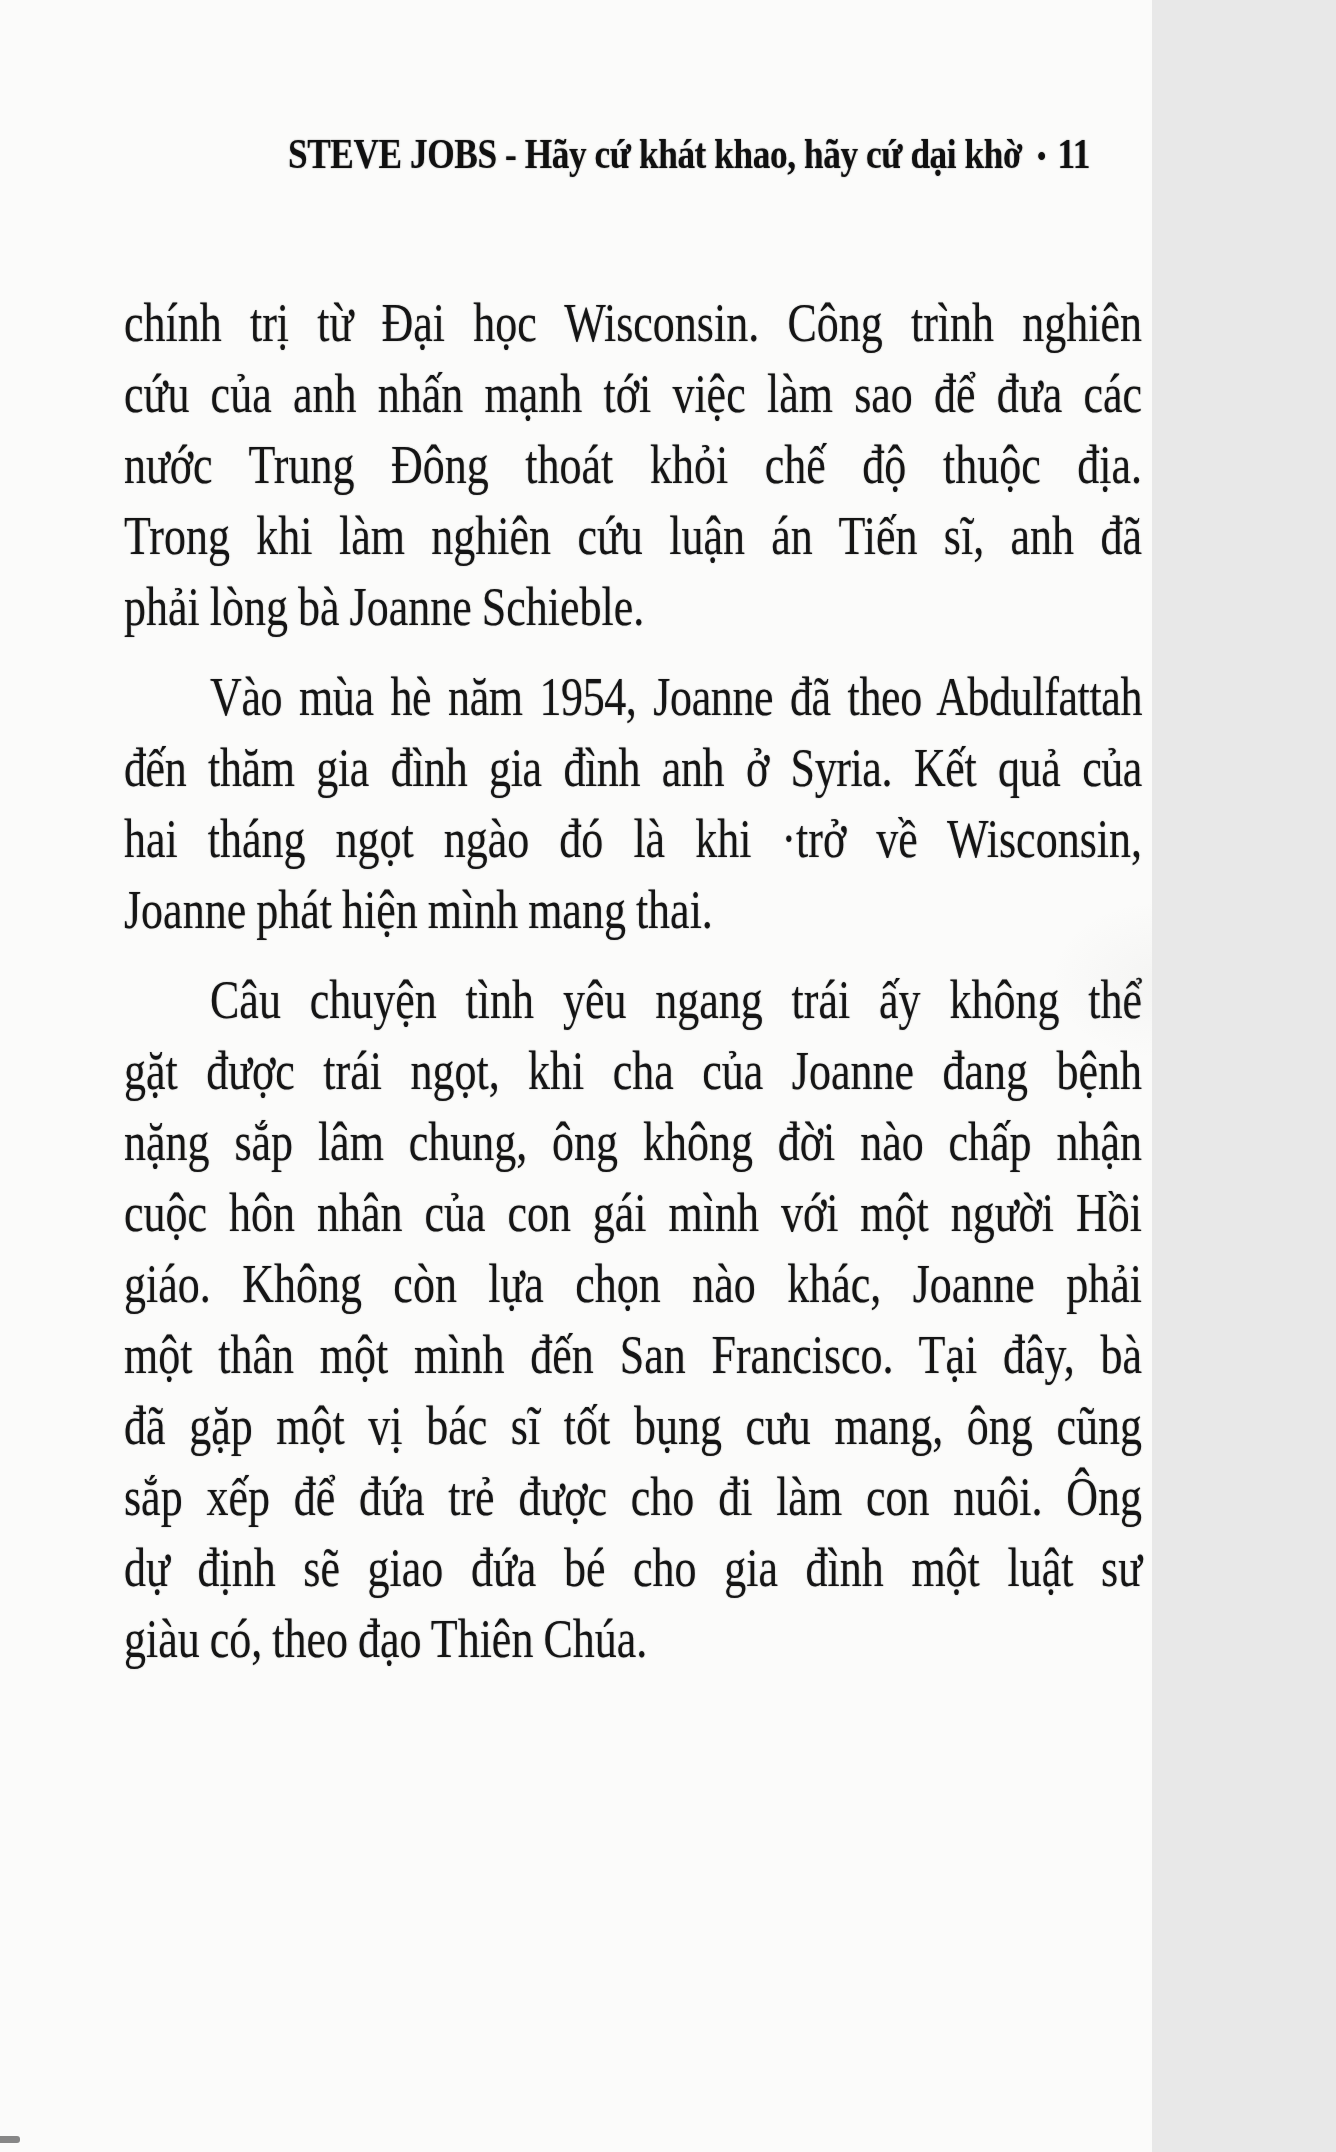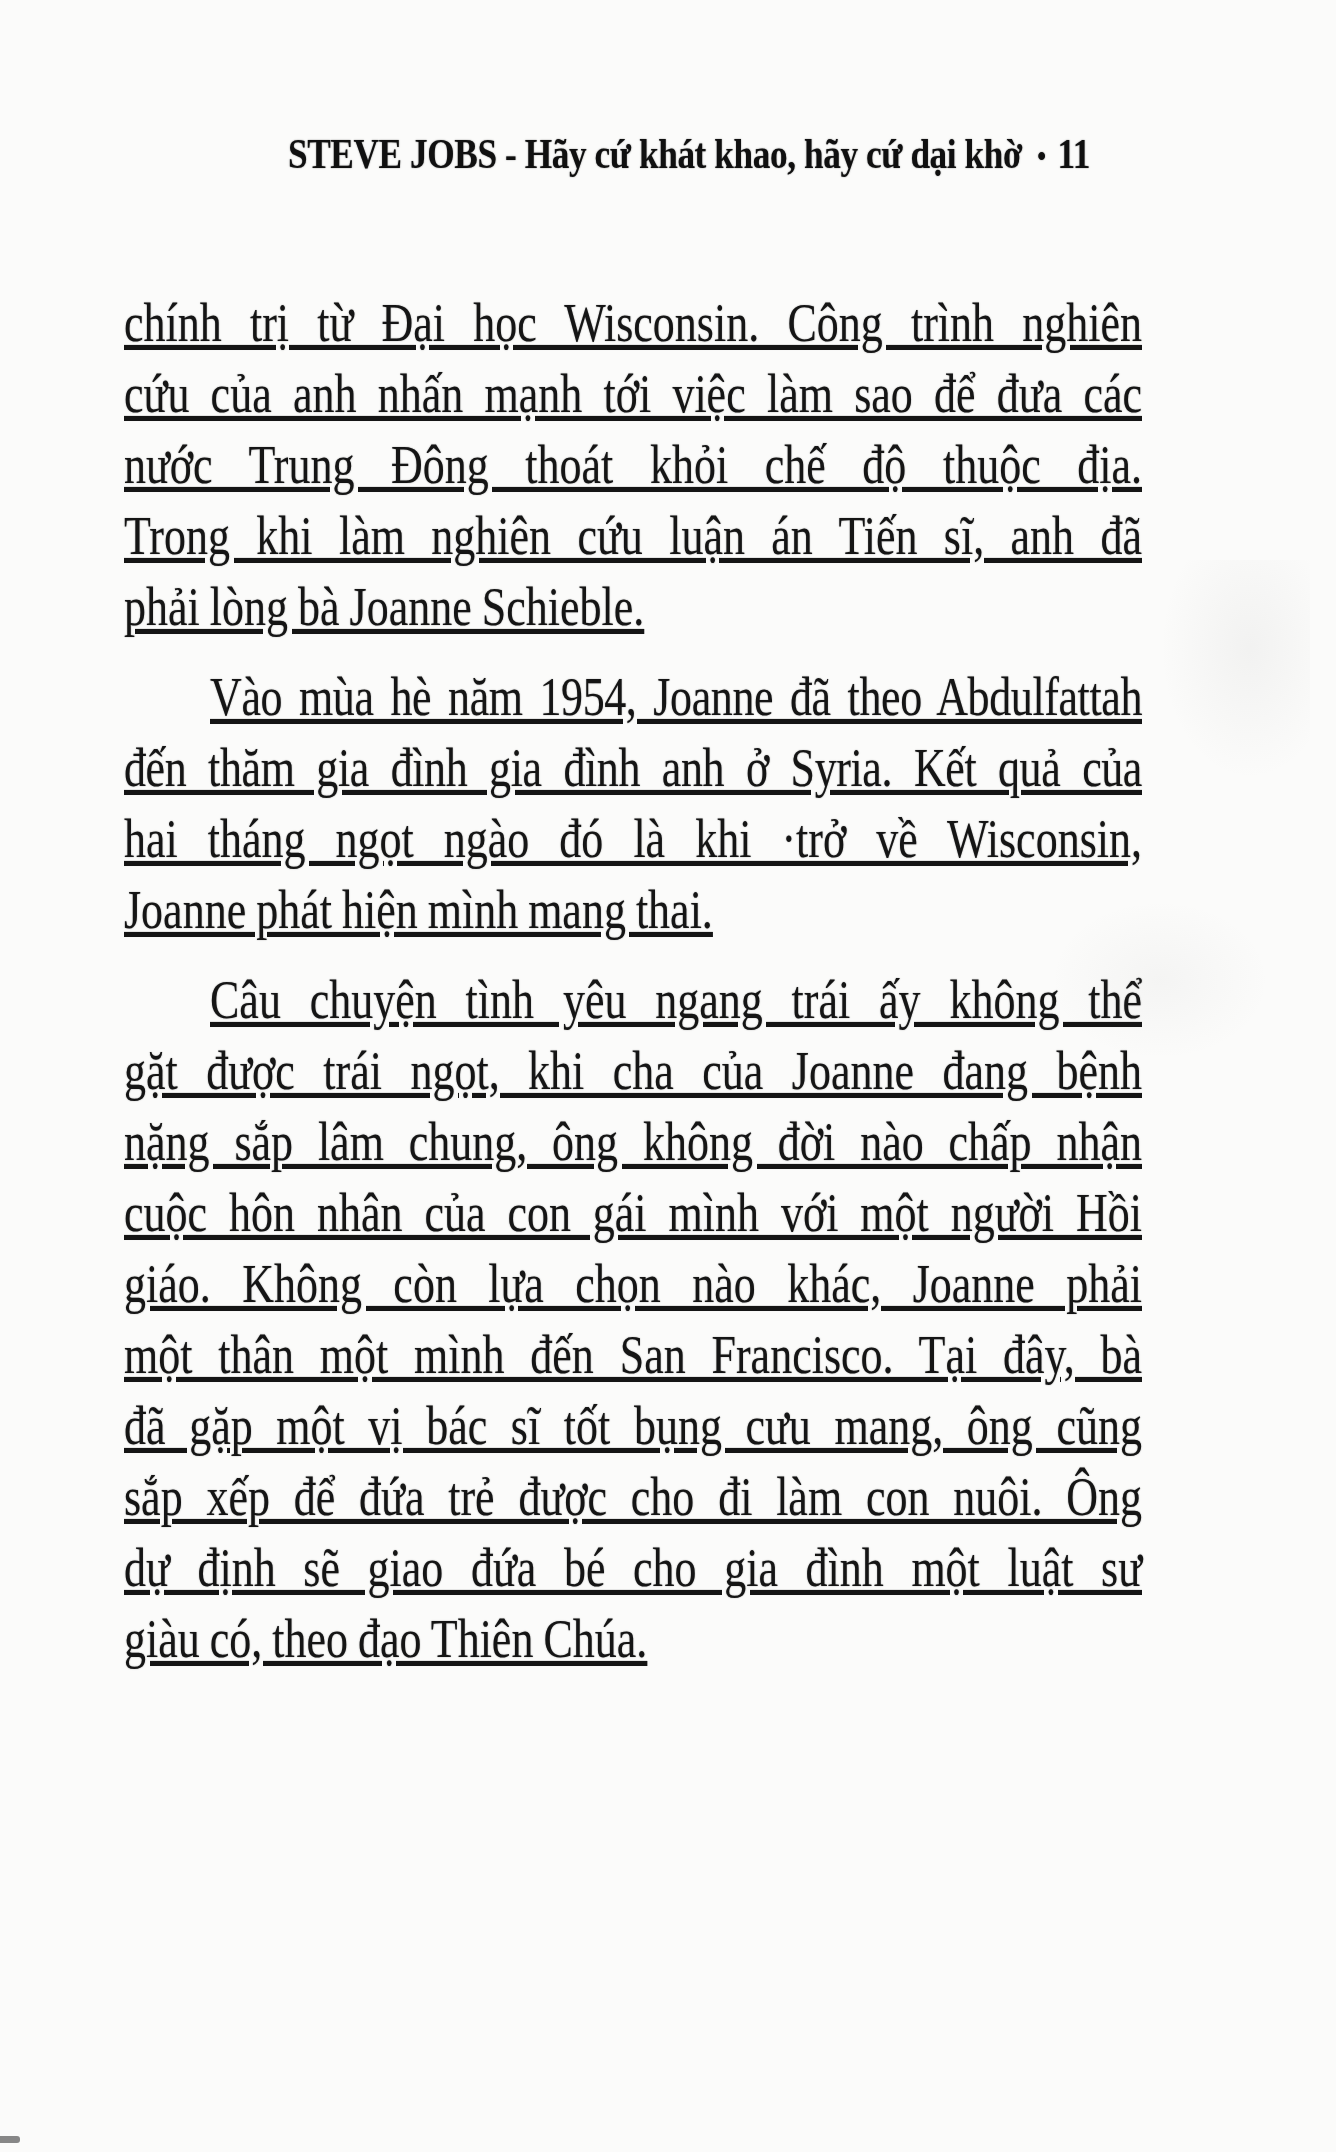--- a/index.html
+++ b/index.html
@@ -1,18 +1,18 @@
 <!DOCTYPE html>
 <html><head>
 <meta charset="utf-8">
 <style>
   html,body{margin:0;padding:0;background:#e8e8e8;}
   #page{
     position:relative;
-    width:1336px;height:2152px;
+    width:1152px;height:2152px;
     background:#fbfbfa;
     overflow:hidden;
     font-family:"Liberation Serif", serif;
   }
   
   #running-header{
     position:absolute;
     top:126px;left:180px;width:1018px;height:60px;
     text-align:center;
     font-weight:bold;
@@ -30,21 +30,21 @@
     padding:0 14px 0 18px;
     font-size:30px;
     vertical-align:2px;
   }
   
   #text-column{
     position:absolute;
     top:292px;left:124px;width:1018px;
     color:#151515;
   }
-  .paragraph{margin:0;text-decoration:underline;}
+  .paragraph{margin:0;}
   .paragraph + .paragraph{margin-top:19px;}
   .text-line{
     height:71px;
     font-size:44px;
     line-height:71px;
     text-align:justify;
     text-align-last:justify;
     word-spacing:-1px;
     transform:scaleY(1.27);
     transform-origin:50% 75%;

